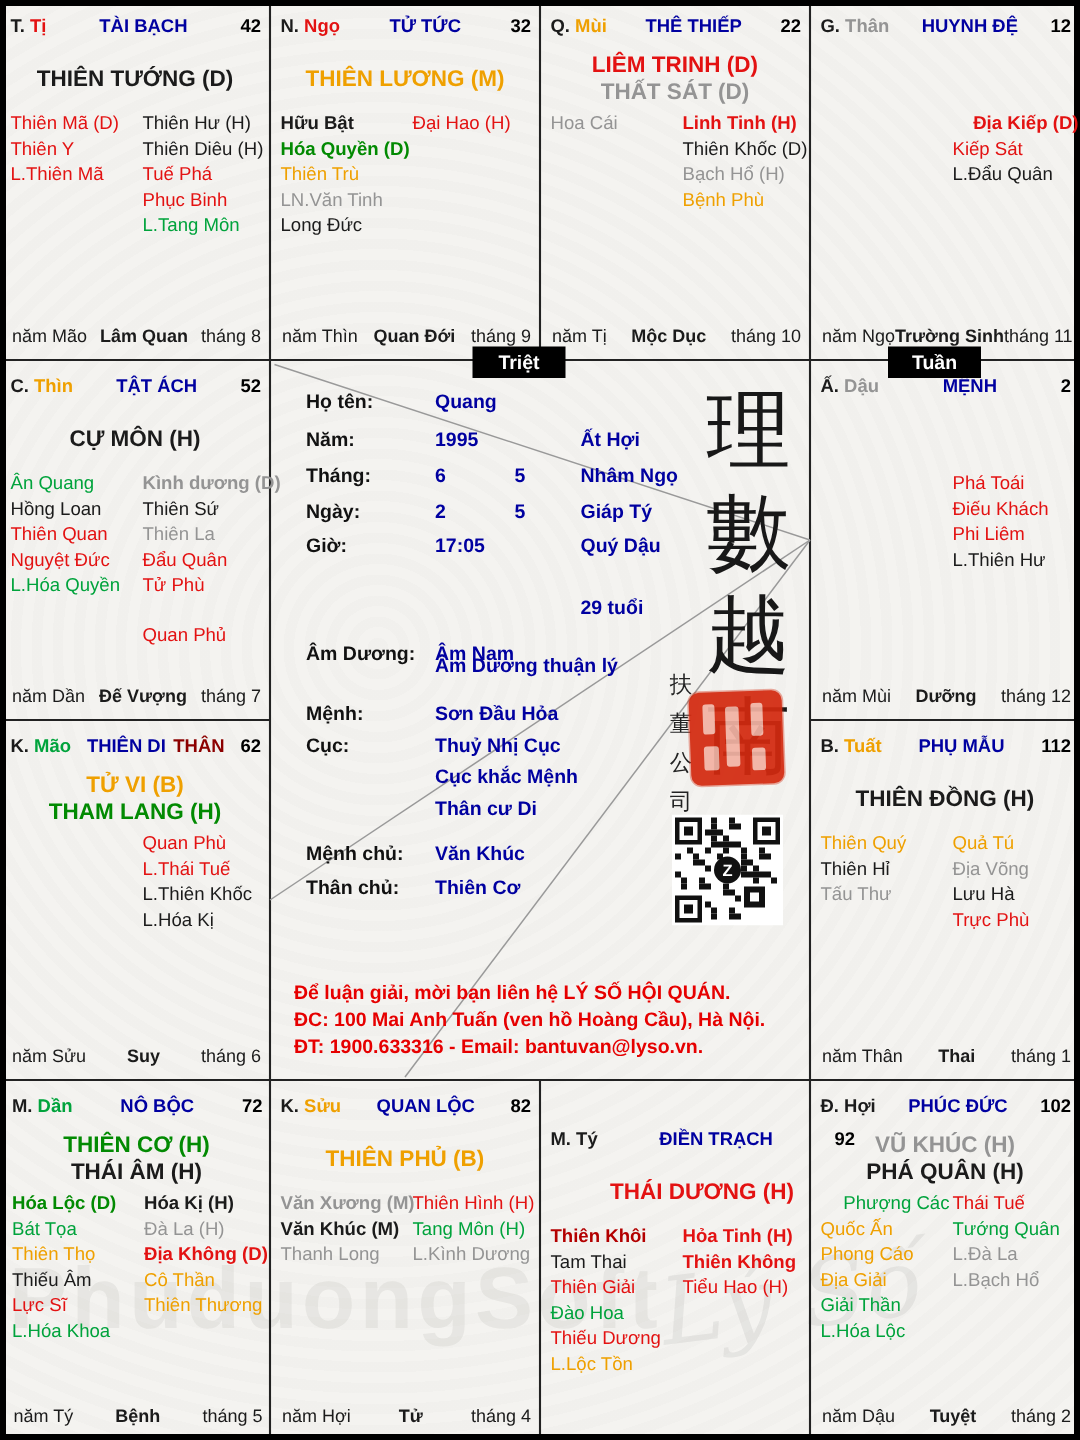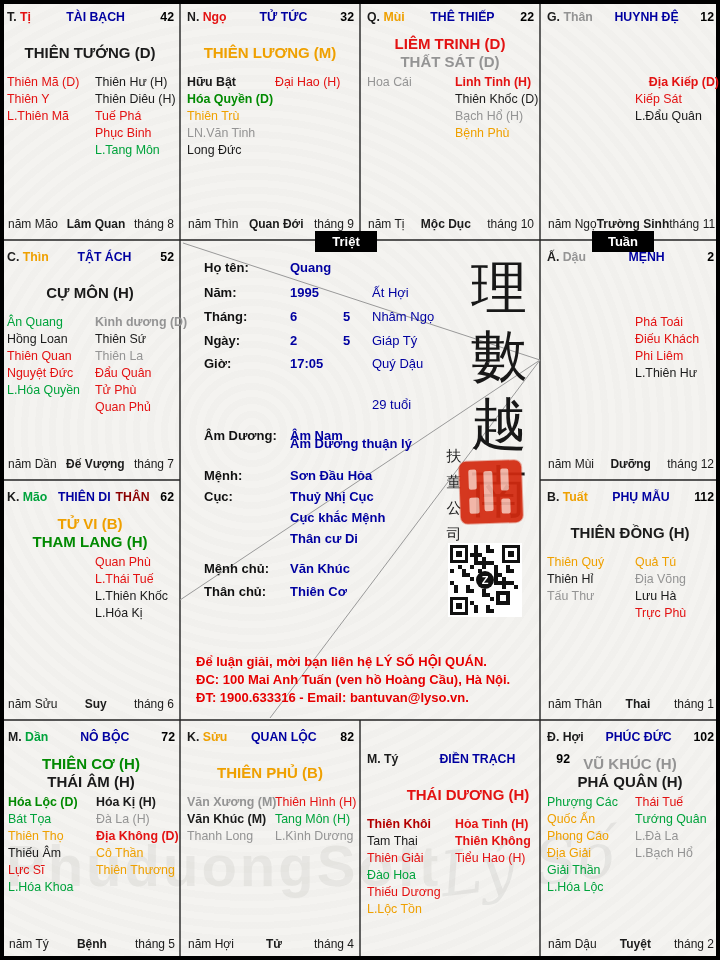--- a/index.html
+++ b/index.html
@@ -36,21 +36,21 @@
   .colR{left:95px;width:84px;}
   .star{white-space:nowrap;}
   .ftr{position:absolute;bottom:9px;left:8px;right:6px;display:flex;justify-content:space-between;
        font-size:12px;color:#1b1b1b;white-space:nowrap;}
   .ftr .cycle{font-weight:bold;}
   #center{position:absolute;left:180px;top:240px;width:360px;height:480px;z-index:2;}
   .crow{position:absolute;left:0;width:360px;height:18px;font-size:13px;white-space:nowrap;}
   .crow .lbl{position:absolute;left:24px;font-weight:bold;color:#111;}
   .crow .val{position:absolute;left:110px;font-weight:bold;color:#0000a0;}
   .crow .extra{position:absolute;left:163px;font-weight:bold;color:#0000a0;}
-  .crow .pillar{position:absolute;left:192px;font-weight:normal;color:#0000a0;}
+  .crow .pillar{position:absolute;left:207px;font-weight:bold;color:#0000a0;}
   .contact{position:absolute;left:16px;font-size:13px;font-weight:bold;color:#e60000;white-space:nowrap;z-index:4;}
   #calligraphy{position:absolute;left:288px;top:14px;width:62px;text-align:center;z-index:2;
     font-family:"DejaVu Serif",serif;font-size:56px;line-height:68px;color:#181818;}
   #sealtext{position:absolute;left:264px;top:203px;width:20px;text-align:center;z-index:2;
     font-family:"DejaVu Serif",serif;font-size:15px;line-height:26px;color:#222;}
   #seal{position:absolute;left:280px;top:221px;width:62px;height:62px;z-index:3;
     background:#d32a10;border-radius:7px;transform:rotate(-2deg);opacity:0.93;
     box-shadow:0 0 0 1px rgba(211,42,16,0.4);}
   #seal .mark{position:absolute;background:rgba(255,236,226,0.7);border-radius:2px;}
   #qr{position:absolute;left:268px;top:303px;z-index:3;}
@@ -361,21 +361,21 @@
         <div class="star" style="color: rgb(227, 18, 18);">Thiên Quan</div>
         <div class="star" style="color: rgb(227, 18, 18);">Nguyệt Đức</div>
         <div class="star" style="color: rgb(0, 163, 60);">L.Hóa Quyền</div>
       </div>
       <div class="col colR">
         <div class="star" style="color: rgb(148, 148, 148); font-weight: bold;">Kình dương (D)</div>
         <div class="star" style="color: rgb(27, 27, 27);">Thiên Sứ</div>
         <div class="star" style="color: rgb(148, 148, 148);">Thiên La</div>
         <div class="star" style="color: rgb(227, 18, 18);">Đẩu Quân</div>
         <div class="star" style="color: rgb(227, 18, 18);">Tử Phù</div>
-        <div class="star" style="color: rgb(227, 18, 18);">Quan Phủ</div>
+        <div class="star" style="color: rgb(227, 18, 18); margin-top: 16px;">Quan Phủ</div>
       </div>
       <div class="ftr">
         <span class="year">năm Dần</span>
         <span class="cycle">Đế Vượng</span>
         <span class="month">tháng 7</span>
       </div>
     </div>
     <div class="cell" style="left: 540px; top: 240px;">
       <div class="hdr">
         <span class="stem"><span style="color: rgb(27, 27, 27);">Ấ. </span><span style="color: rgb(148, 148, 148);">Dậu</span></span>
@@ -531,21 +531,21 @@
       <div class="hdr">
         <span class="stem"><span style="color: rgb(27, 27, 27);">Đ. </span><span style="color: rgb(27, 27, 27);">Hợi</span></span>
         <span><span class="house">PHÚC ĐỨC</span></span>
         <span class="num">102</span>
       </div>
       <div class="main">
         <div style="color: rgb(148, 148, 148);">VŨ KHÚC (H)</div>
         <div style="color: rgb(27, 27, 27);">PHÁ QUÂN (H)</div>
       </div>
       <div class="col colL">
-        <div class="star" style="color: rgb(0, 163, 60);">Phượng Các</div>
+        <div class="star" style="color: rgb(0, 163, 60); text-align: right;">Phượng Các</div>
         <div class="star" style="color: rgb(239, 160, 0);">Quốc Ấn</div>
         <div class="star" style="color: rgb(239, 160, 0);">Phong Cáo</div>
         <div class="star" style="color: rgb(239, 160, 0);">Địa Giải</div>
         <div class="star" style="color: rgb(0, 163, 60);">Giải Thần</div>
         <div class="star" style="color: rgb(0, 163, 60);">L.Hóa Lộc</div>
       </div>
       <div class="col colR">
         <div class="star" style="color: rgb(227, 18, 18);">Thái Tuế</div>
         <div class="star" style="color: rgb(0, 163, 60);">Tướng Quân</div>
         <div class="star" style="color: rgb(148, 148, 148);">L.Đà La</div>

